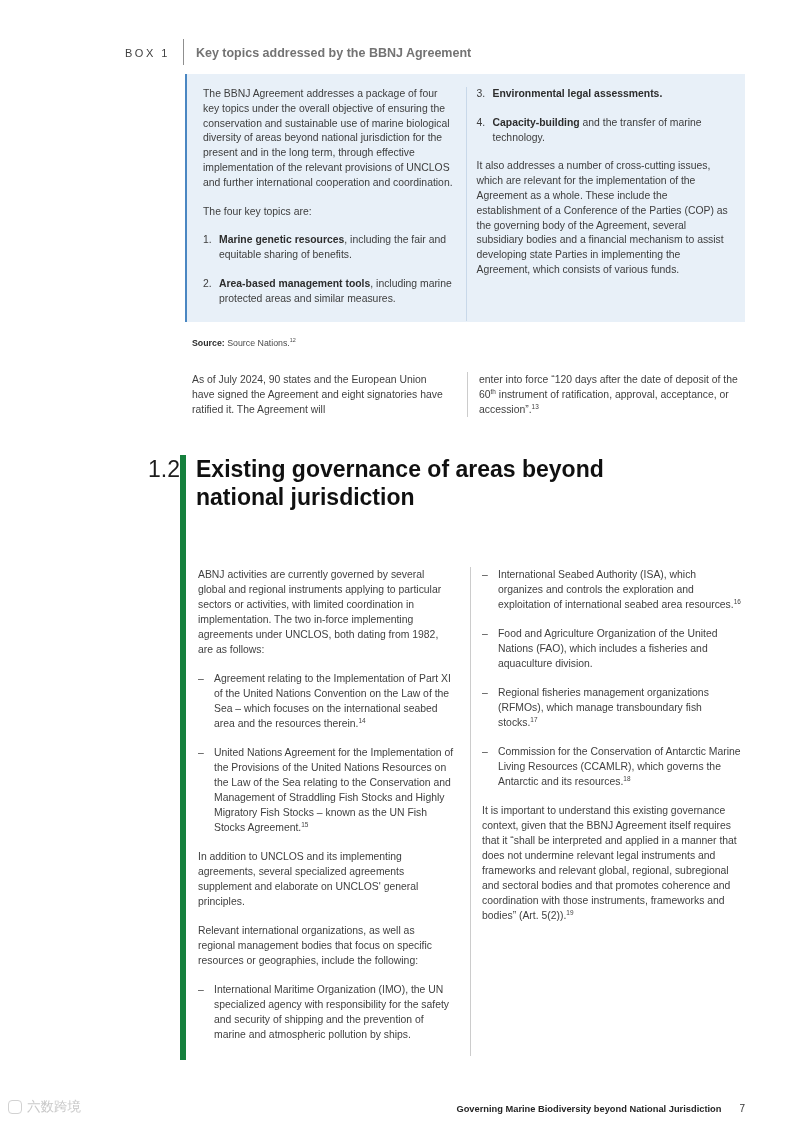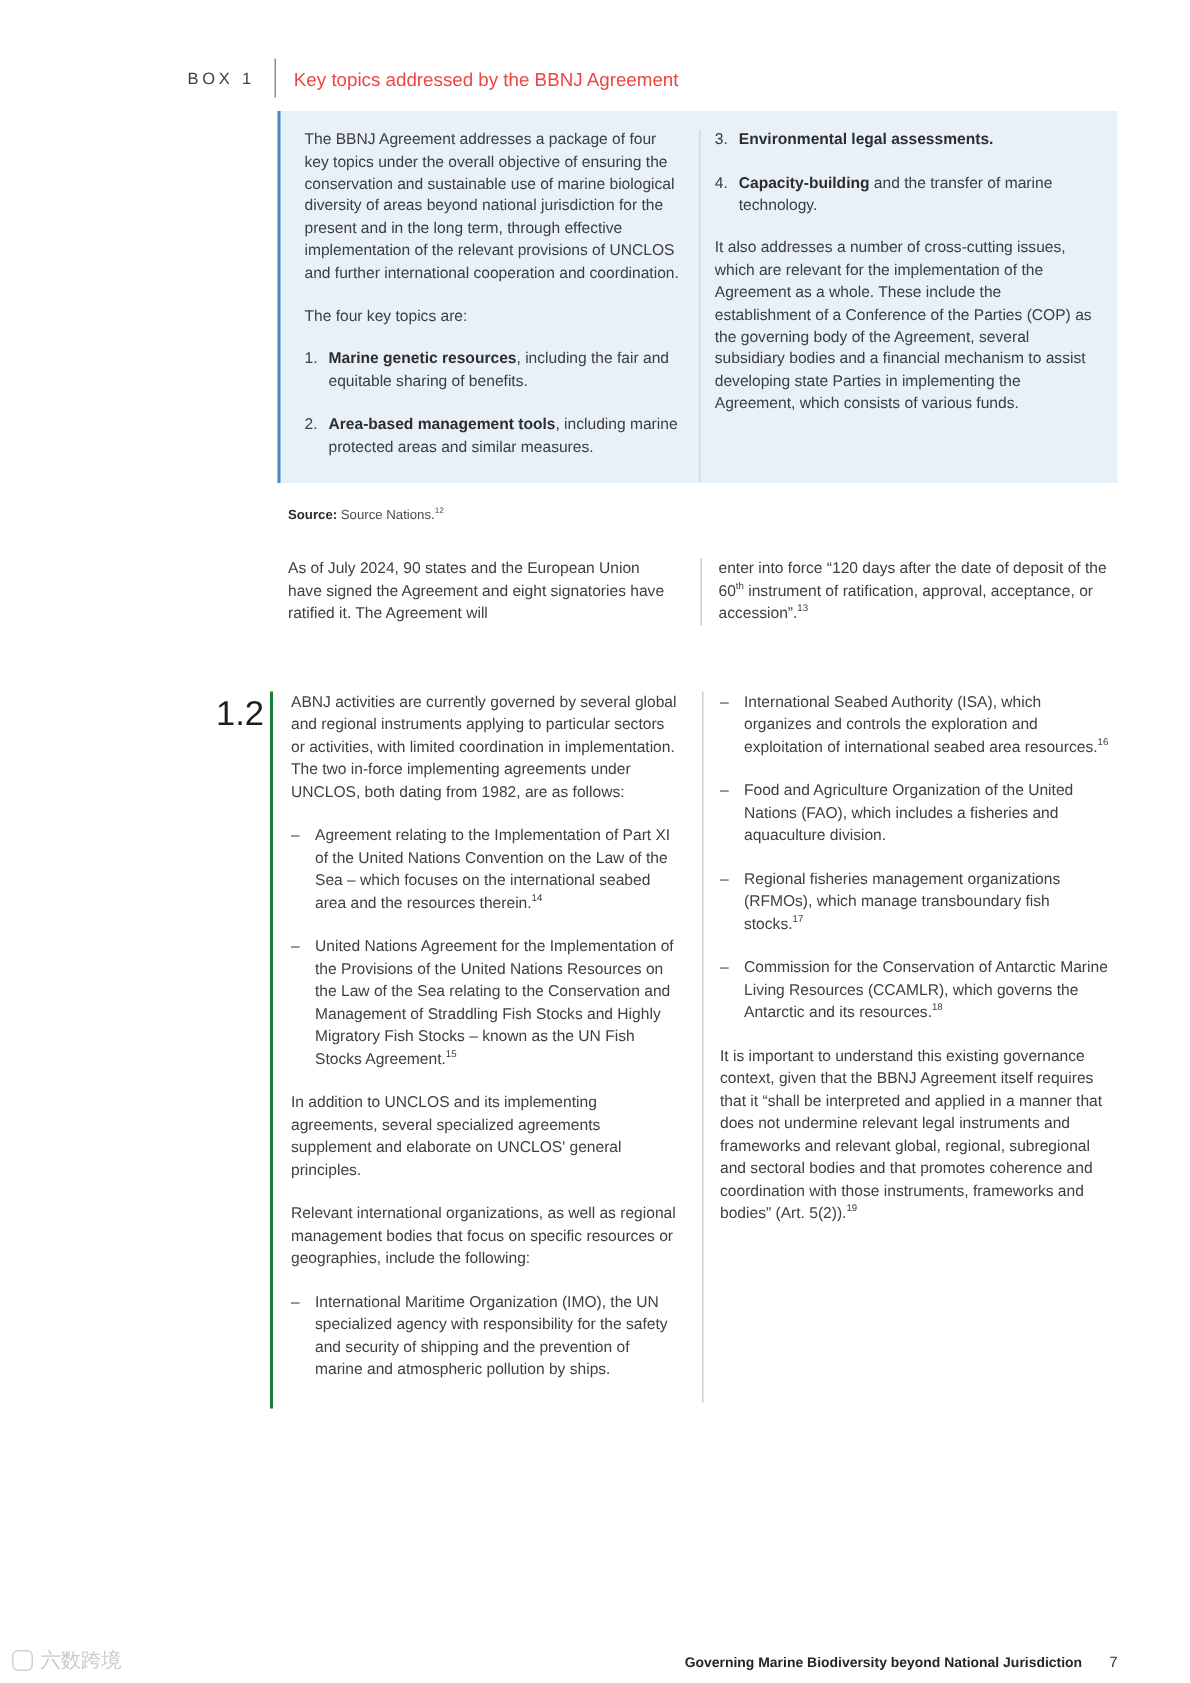--- a/index.html
+++ b/index.html
@@ -5,45 +5,45 @@
   * { margin:0; padding:0; box-sizing:border-box; }
   html,body { background:#ffffff; }
   .page {
     width:793px; height:1122px; background:#ffffff; position:relative; overflow:hidden;
     font-family:"Liberation Sans","DejaVu Sans",sans-serif; color:#3f3f3f;
   }
   
   .box-header { display:flex; align-items:center; margin:0 48px 0 125px; padding-top:38px; }
   .box-label { font-size:11px; letter-spacing:2.5px; color:#3f3f3f; padding-top:3px; white-space:nowrap; }
   .box-header-rule { width:1px; background:#8f8f8f; margin:1px 12px 0 13px; min-height:26px; align-self:stretch; }
-  .box-title { font-size:12.5px; font-weight:normal; color:#ef4444; padding-top:3px; max-width:430px; }
+  .box-title { font-size:12.5px; font-weight:bold; color:#737373; padding-top:3px; max-width:430px; }
   
   .blue-box { margin:9px 48px 0 185px; width:560px; background:#e8f0f8; border-left:2px solid #4a87c2; display:flex; padding:13px 6px 1px 6px; }
   .box-col { flex:1; padding:0 10px; font-size:10.4px; line-height:14.8px; color:#3d3d3d; }
   .box-col.right { border-left:1px solid #c8d8e9; }
   
   .para { margin-bottom:14px; }
   .item { display:flex; margin-bottom:14px; }
   .marker { flex:0 0 16px; }
   .itext { flex:1; }
   strong { font-weight:bold; color:#2d2d2d; }
   sup { font-size:0.62em; vertical-align:super; line-height:0; }
   
   .source-line { margin:16px 48px 0 192px; font-size:8.8px; color:#4a4a4a; }
   
   .status-row { display:flex; margin:24px 0 0 185px; width:560px; font-size:10.4px; line-height:15px; }
   .status-col { }
   .status-col.left { width:282px; padding:0 16px 0 7px; }
   .status-col.right { width:278px; border-left:1px solid #cccccc; padding-left:11px; }
   .status-row .para { margin-bottom:0; }
   
-  .section { margin:38px 48px 0 180px; border-left:2px solid #15803d; position:relative; }
+  .section { margin:38px 48px 0 180px; border-left:6px solid #15803d; position:relative; }
   .section-number { position:absolute; left:-38px; top:1px; font-size:23px; color:#1d1d1d; }
   .section-title { font-size:23px; line-height:28px; font-weight:bold; color:#101010; padding-left:10px; max-width:430px; }
-  .section-columns { display:flex; margin-top:44px; padding-bottom:4px; }
+  .section-columns { display:flex; margin-top:56px; padding-bottom:4px; }
   .col-left  { width:287px; padding:0 16px 0 12px; font-size:10.4px; line-height:15px; }
   .col-right { width:278px; border-left:1px solid #cccccc; padding-left:11px; padding-right:4px; font-size:10.4px; line-height:15px; }
   
   .footer { position:absolute; right:48px; bottom:8px; display:flex; align-items:baseline; gap:18px; }
   .footer-title { font-size:9.3px; font-weight:bold; color:#252525; }
   .footer-page { font-size:10px; color:#333333; }
   
   .watermark { position:absolute; left:8px; bottom:6px; display:flex; align-items:center; gap:5px; color:#c9c9c9; font-size:13.5px;justify-content:space-between; }
   .wm-icon { width:14px; height:14px; border:1.5px solid #d2d2d2; border-radius:4px; display:inline-block; }
 </style>
@@ -90,20 +90,21 @@
     <div class="status-col left">
         <div class="para"><span>As of July 2024, 90 states and the European Union have signed the Agreement and eight signatories have ratified it. The Agreement will</span></div>
       </div>
     <div class="status-col right">
         <div class="para"><span>enter into force “120 days after the date of deposit of the 60</span><sup>th</sup><span> instrument of ratification, approval, acceptance, or accession”.</span><sup>13</sup></div>
       </div>
   </div>
 
   <div class="section">
     <span class="section-number">1.2</span>
+    <h2 class="section-title">Existing governance of areas beyond national jurisdiction</h2>
     <div class="section-columns">
       <div class="col-left">
           <div class="para"><span>ABNJ activities are currently governed by several global and regional instruments applying to particular sectors or activities, with limited coordination in implementation. The two in-force implementing agreements under UNCLOS, both dating from 1982, are as follows:</span></div>
           <div class="item">
             <span class="marker">–</span>
             <span class="itext"><span>Agreement relating to the Implementation of Part XI of the United Nations Convention on the Law of the Sea – which focuses on the international seabed area and the resources therein.</span><sup>14</sup></span>
           </div>
           <div class="item">
             <span class="marker">–</span>
             <span class="itext"><span>United Nations Agreement for the Implementation of the Provisions of the United Nations Resources on the Law of the Sea relating to the Conservation and Management of Straddling Fish Stocks and Highly Migratory Fish Stocks – known as the UN Fish Stocks Agreement.</span><sup>15</sup></span>

